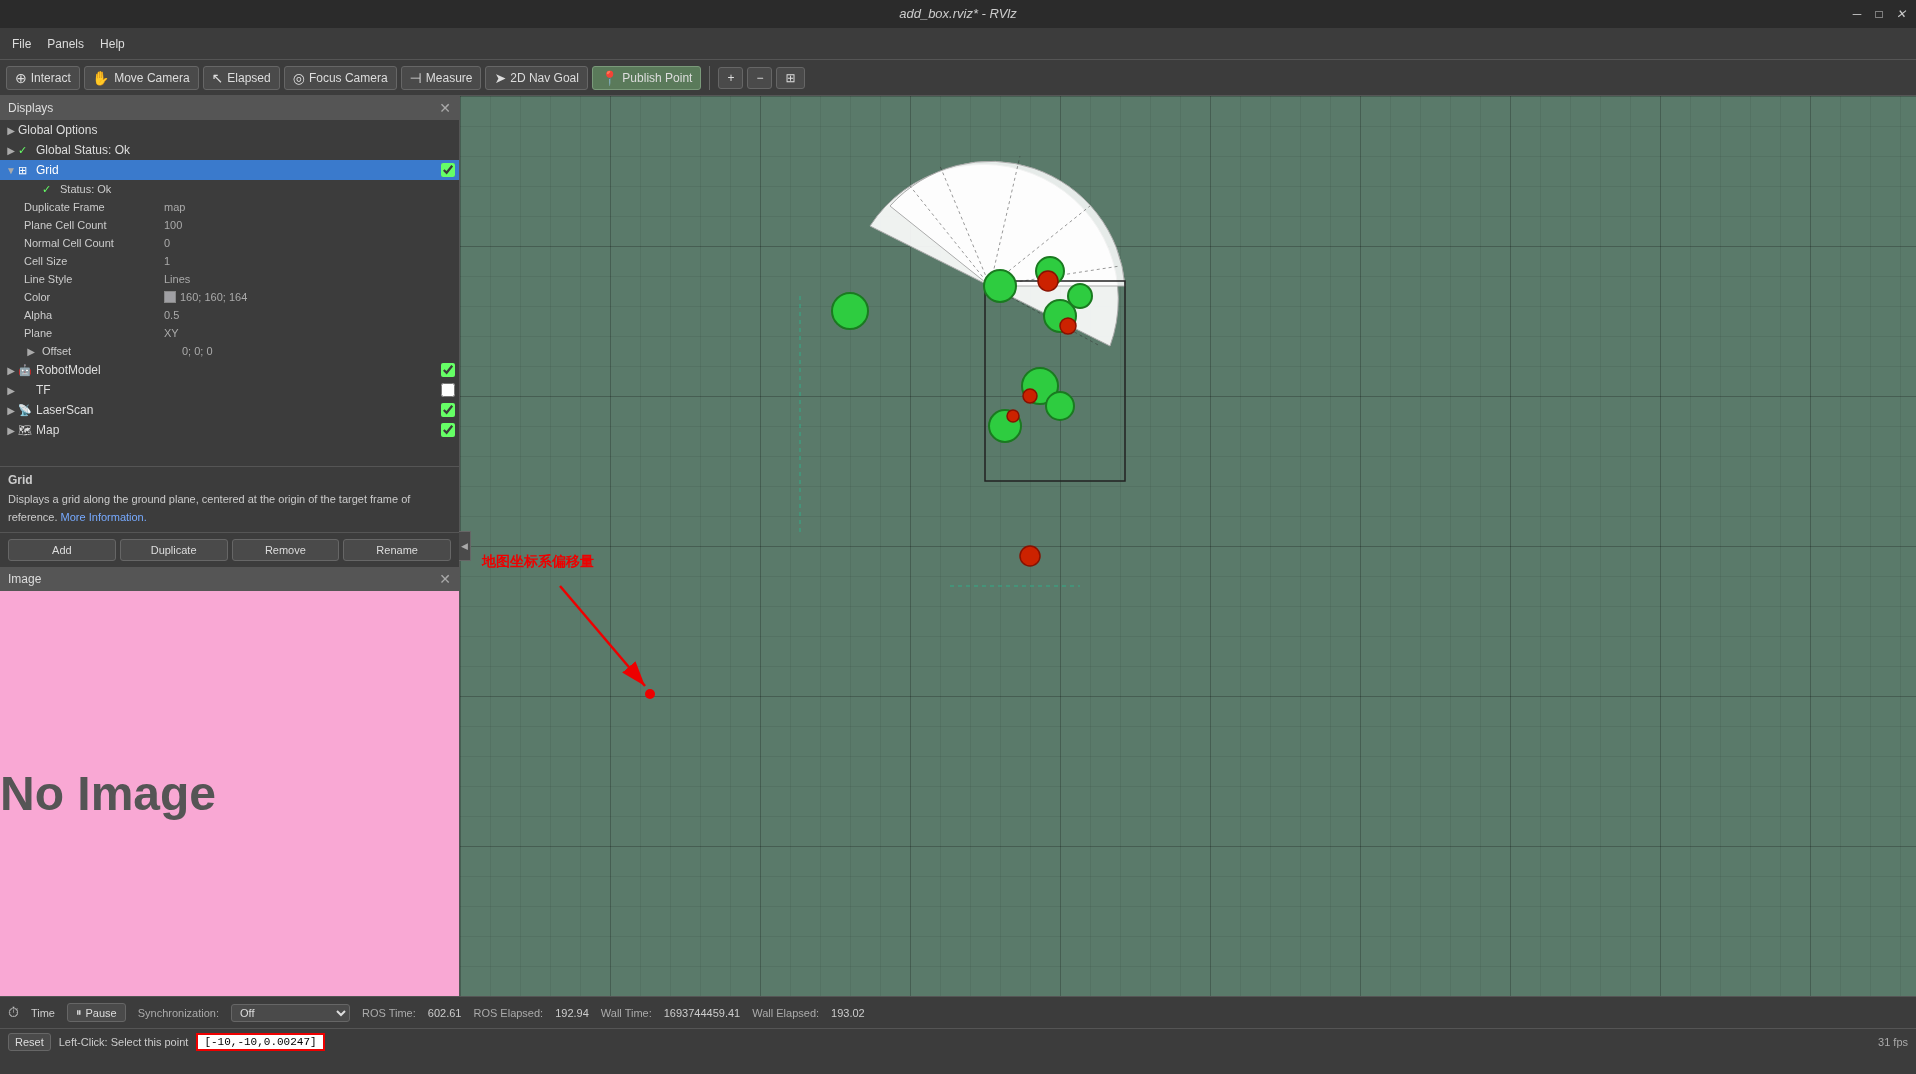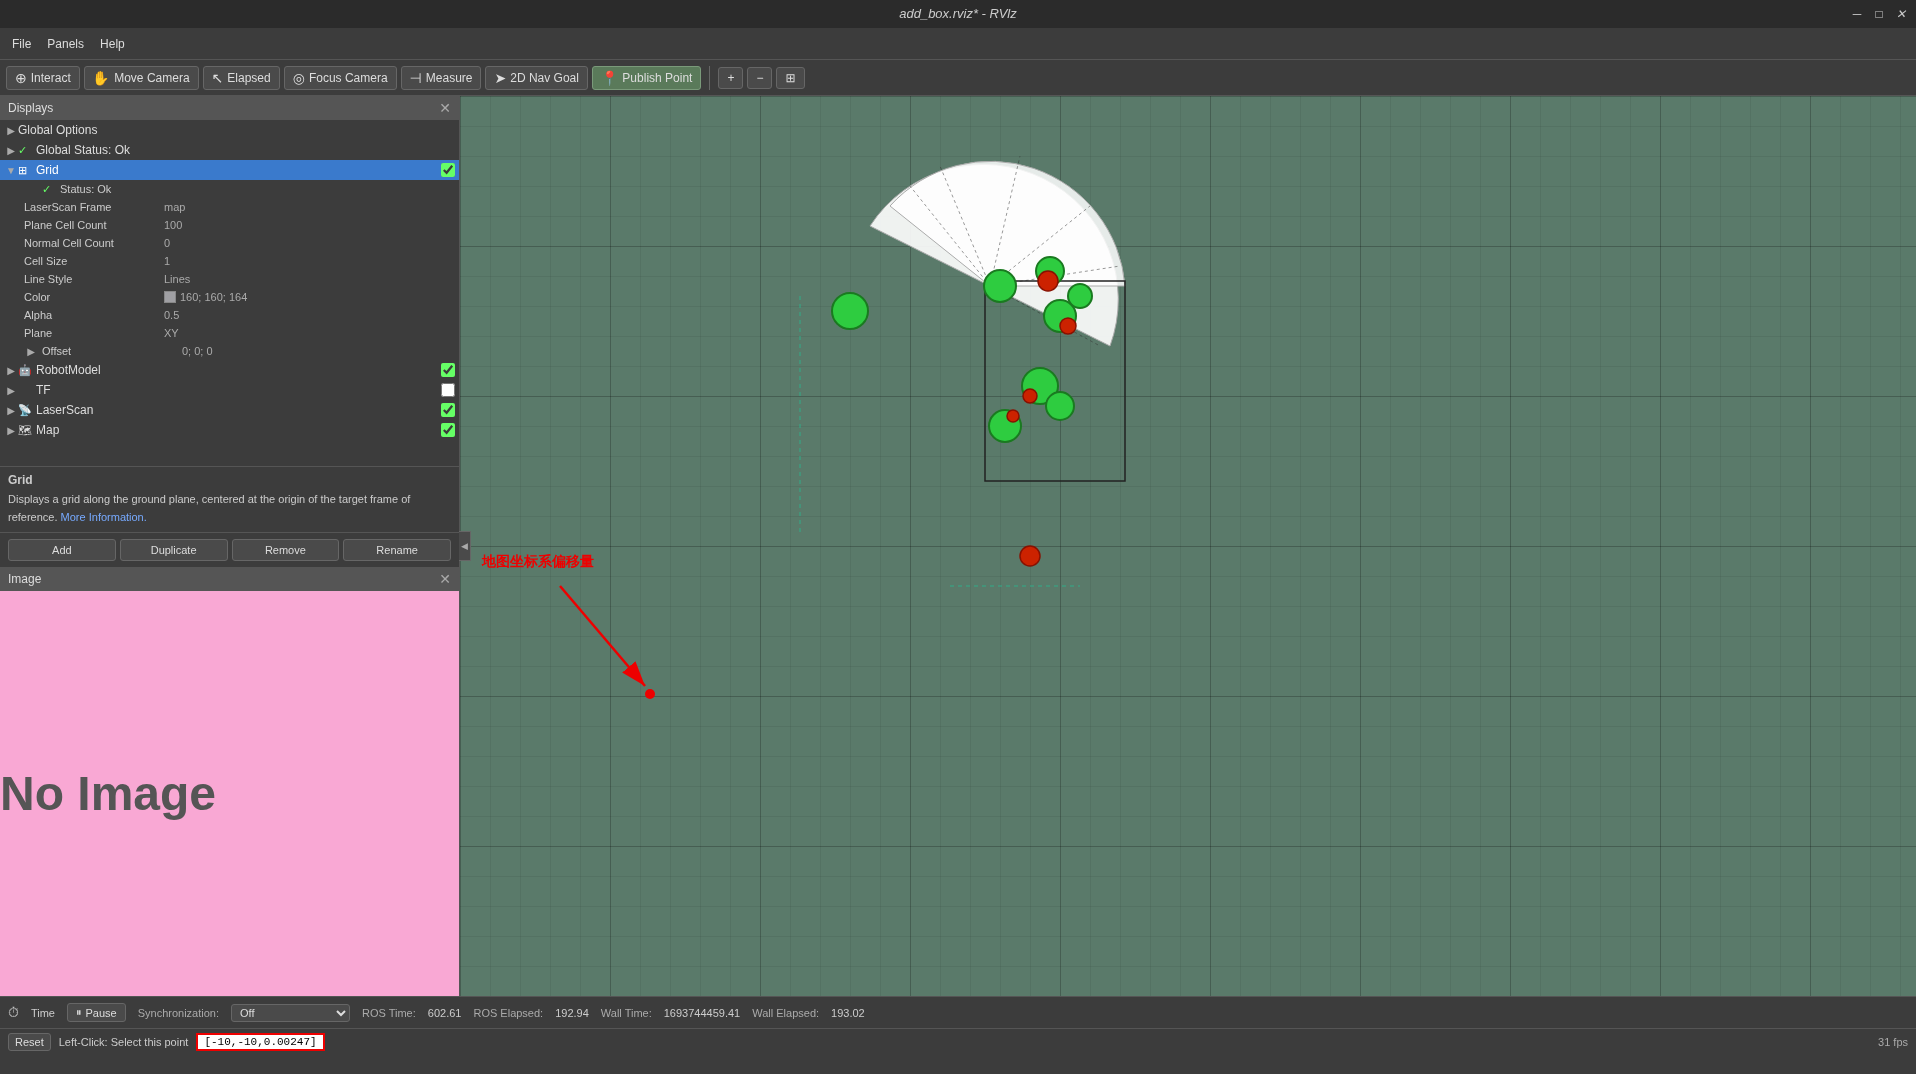--- a/index.html
+++ b/index.html
@@ -384,21 +384,21 @@
           <span class="tree-label">Grid</span>
           <input type="checkbox" class="tree-checkbox" checked="" style="">
         </div>
 
         <div class="prop-row">
           <span class="tree-expand" style="width:14px;margin-right:4px;"></span>
           <span class="tree-icon" style="color:#6f6;">✓</span>
           <span class="prop-name">Status: Ok</span>
         </div>
         <div class="prop-row">
-          <span class="prop-name">LaserScan Frame</span>
+          <span class="prop-name">Duplicate Frame</span>
           <span class="prop-value">map</span>
         </div>
         <div class="prop-row">
           <span class="prop-name">Plane Cell Count</span>
           <span class="prop-value">100</span>
         </div>
         <div class="prop-row">
           <span class="prop-name">Normal Cell Count</span>
           <span class="prop-value">0</span>
         </div>

